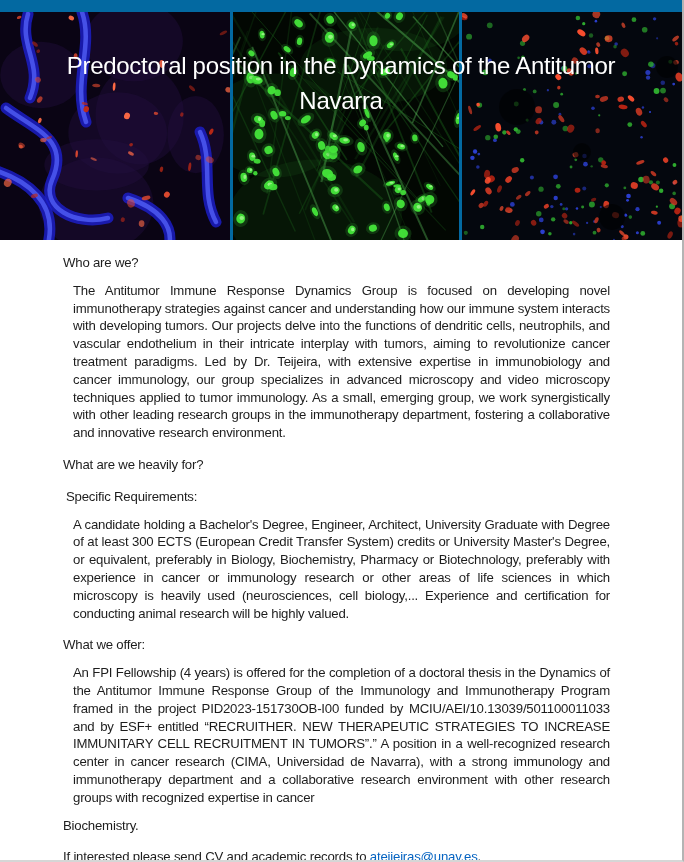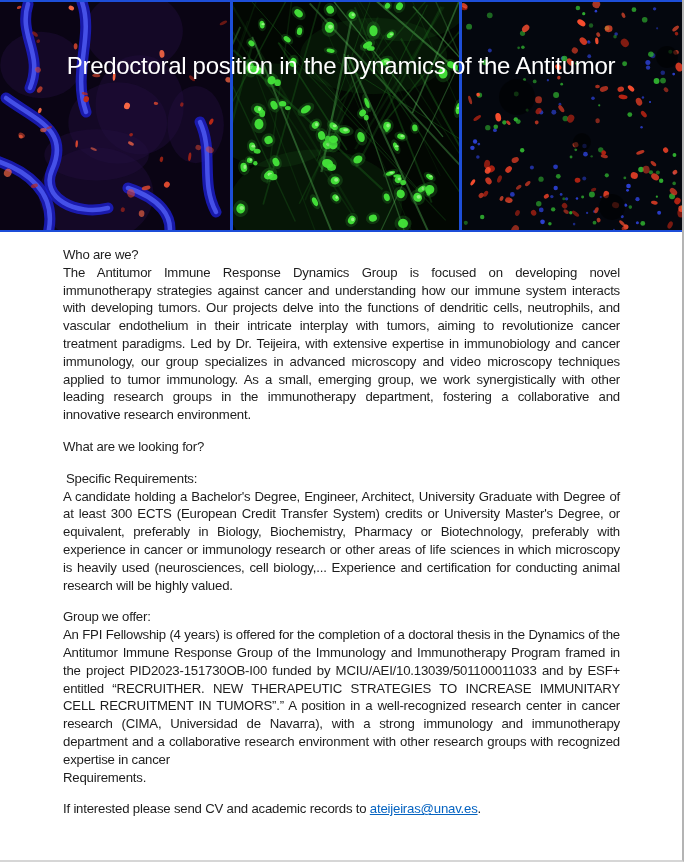--- a/index.html
+++ b/index.html
@@ -10,24 +10,25 @@
     background:#ffffff;
     border-right:2px solid #b4b4b4;
     border-bottom:2px solid #d6d6d6;
     overflow:hidden;
     font-family:"Liberation Sans", sans-serif;
   }
   
   .banner{
     position:relative;
     height:230px;
-    background:#1d4ed8;
+    background:#0369a1;
     display:flex;
     gap:3px;
-    padding-top:2px;
+    padding-top:10px;
+    align-items:flex-end;
   }
   .panel{flex:none;height:228px;overflow:hidden;}
   .panel svg{display:block;}
   .banner-title{
     position:absolute;
     left:0;top:0;right:0;
     padding-top:48px;
     display:flex;flex-direction:column;align-items:center;
     color:#ffffff;
     font-size:24px;
@@ -41,21 +42,21 @@
   .content{
     padding:14px 62px 0 63px;
     color:#1d1d1d;
     font-size:13.2px;
     line-height:17.8px;
     letter-spacing:-0.2px;
   }
   .section{margin:0 0 14px 0;}
   .section .heading{font-weight:normal;}
   .section .heading.indent{padding-left:3px;}
-  .section p{margin:0;text-align:justify;}
+  .section p{margin:10px;text-align:justify;}
   .section .tail{text-align:left;}
   .footer{margin-top:14px;}
   .footer a{color:#0563c1;text-decoration:underline;}
 </style>
 </head>
 <body>
 
 <div class="page">
 
   <div class="banner">
@@ -624,43 +625,44 @@
           <ellipse cx="102.54717032052577" cy="203.78569214165654" rx="2.876384705211967" ry="2.617034381814301" transform="rotate(47.5496484618634 102.54717032052577 203.78569214165654)" fill="#b52313" opacity="0.6732202067039906"></ellipse>
           <ellipse cx="39.53682093182579" cy="196.48898221252543" rx="2.6271463291719557" ry="1.8487676471471786" transform="rotate(114.95070851873606 39.53682093182579 196.48898221252543)" fill="#ff5030" opacity="0.6688210497610271"></ellipse>
           <circle cx="55" cy="95" r="18" fill="#000000" opacity="0.55"></circle>
           <circle cx="150" cy="205" r="13" fill="#000000" opacity="0.55"></circle>
           <circle cx="205" cy="55" r="11" fill="#000000" opacity="0.55"></circle>
           <circle cx="120" cy="140" r="9" fill="#000000" opacity="0.55"></circle>
         </svg>
     </div>
     <div class="banner-title">
       <div>Predoctoral position in the Dynamics of the Antitumor</div>
+      <div>Navarra</div>
     </div>
   </div>
 
   <div class="content">
 
     <div class="section">
       <div class="heading">Who are we?</div>
       <p>The Antitumor Immune Response Dynamics Group is focused on developing novel immunotherapy strategies against cancer and understanding how our immune system interacts with developing tumors. Our projects delve into the functions of dendritic cells, neutrophils, and vascular endothelium in their intricate interplay with tumors, aiming to revolutionize cancer treatment paradigms. Led by Dr. Teijeira, with extensive expertise in immunobiology and cancer immunology, our group specializes in advanced microscopy and video microscopy techniques applied to tumor immunology. As a small, emerging group, we work synergistically with other leading research groups in the immunotherapy department, fostering a collaborative and innovative research environment.</p>
     </div>
 
     <div class="section">
-      <div class="heading">What are we looking for?</div>
+      <div class="heading">What are we heavily for?</div>
     </div>
 
     <div class="section">
       <div class="heading indent">Specific Requirements:</div>
       <p>A candidate holding a Bachelor's Degree, Engineer, Architect, University Graduate with Degree of at least 300 ECTS (European Credit Transfer System) credits or University Master's Degree, or equivalent, preferably in Biology, Biochemistry, Pharmacy or Biotechnology, preferably with experience in cancer or immunology research or other areas of life sciences in which microscopy is heavily used (neurosciences, cell biology,... Experience and certification for conducting animal research will be highly valued.</p>
     </div>
 
     <div class="section">
-      <div class="heading">Group we offer:</div>
+      <div class="heading">What we offer:</div>
       <p>An FPI Fellowship (4 years) is offered for the completion of a doctoral thesis in the Dynamics of the Antitumor Immune Response Group of the Immunology and Immunotherapy Program framed in the project PID2023-151730OB-I00 funded by MCIU/AEI/10.13039/501100011033 and by ESF+ entitled “RECRUITHER. NEW THERAPEUTIC STRATEGIES TO INCREASE IMMUNITARY CELL RECRUITMENT IN TUMORS”.” A position in a well-recognized research center in cancer research (CIMA, Universidad de Navarra), with a strong immunology and immunotherapy department and a collaborative research environment with other research groups with recognized expertise in cancer</p>
-      <div class="tail">Requirements.</div>
+      <div class="tail">Biochemistry.</div>
     </div>
 
     <div class="footer">
       <span>If interested please send CV and academic records to </span><a href="#">ateijeiras@unav.es</a><span>.</span>
     </div>
 
   </div>
 </div>
 
 </body></html>

